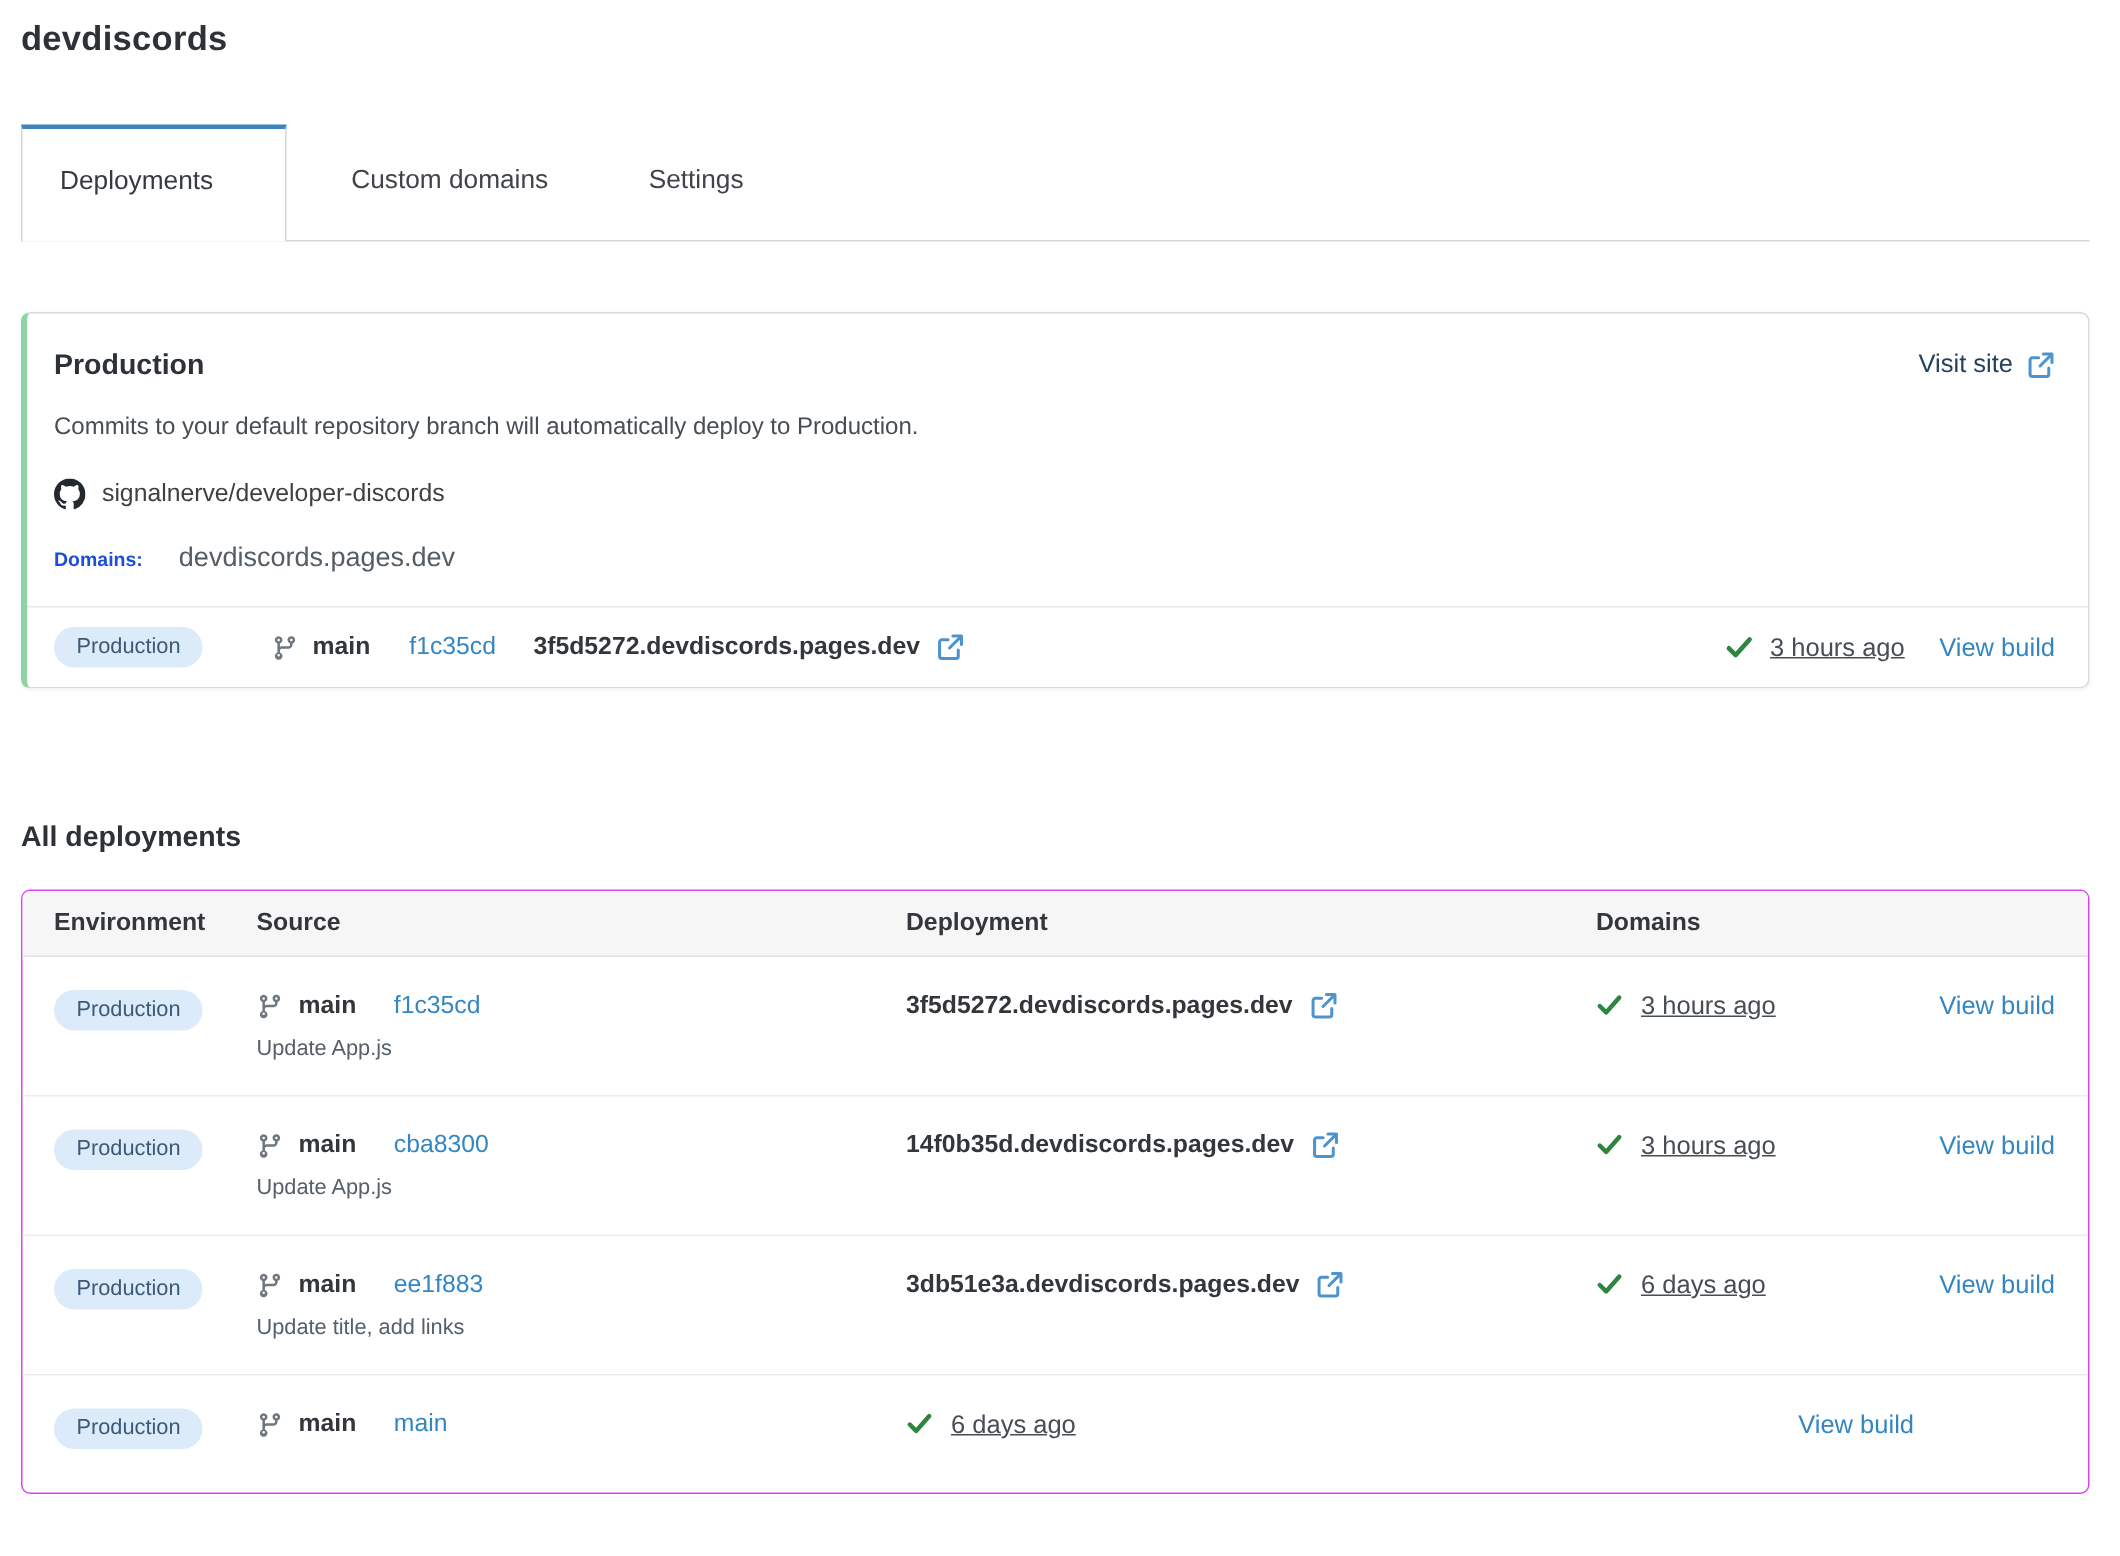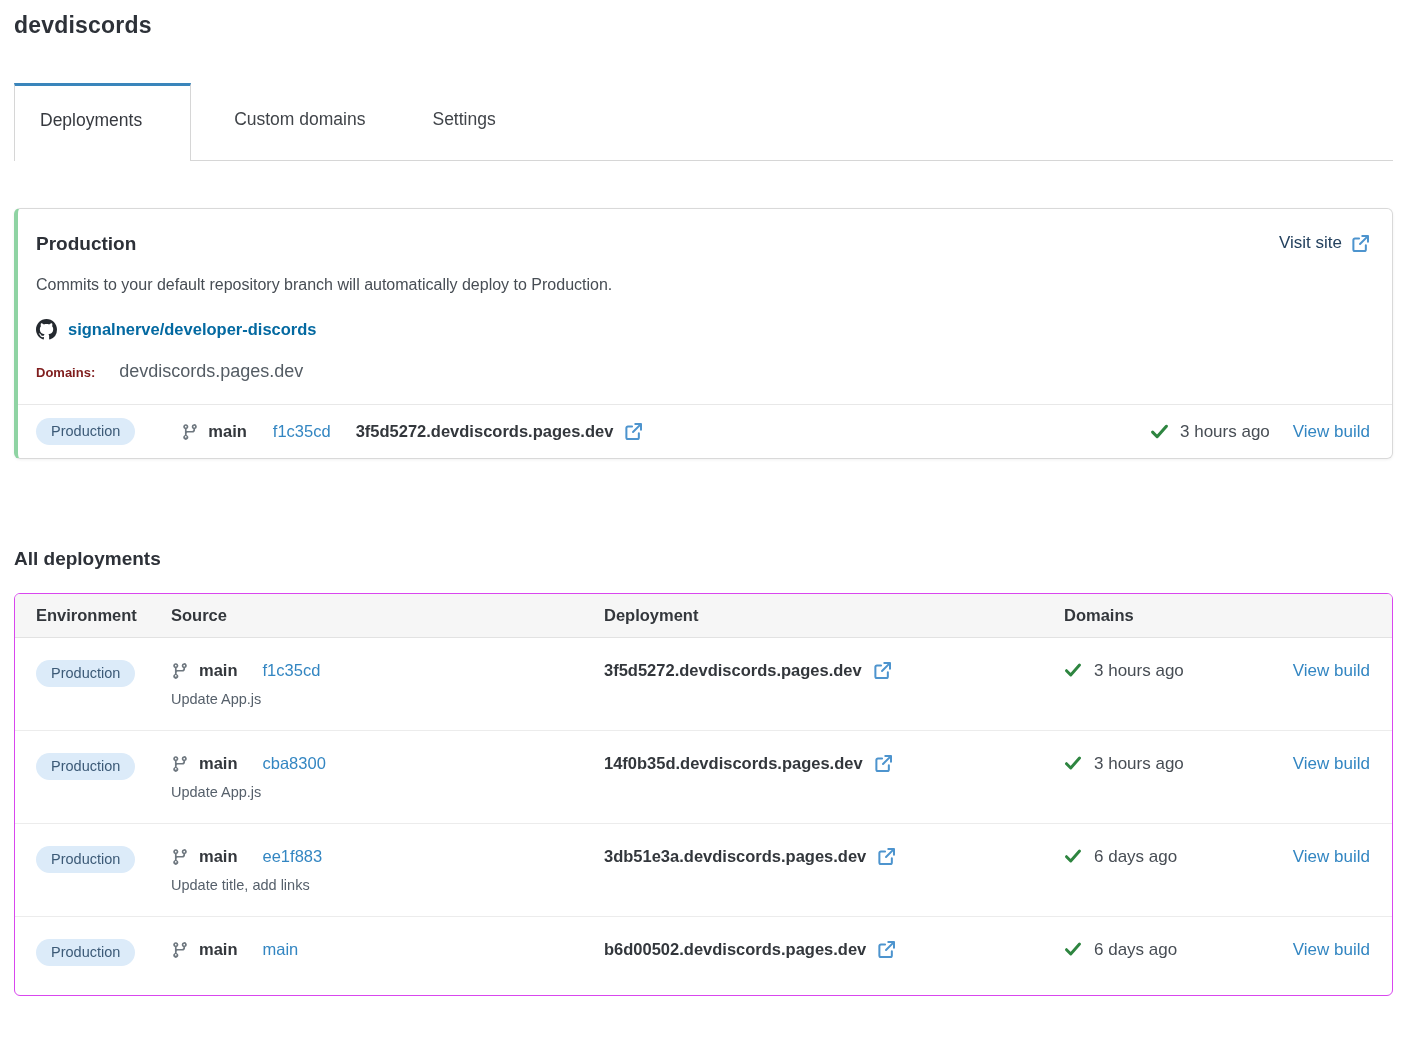--- a/index.html
+++ b/index.html
@@ -67,23 +67,23 @@
     cursor: pointer;
   }
   .prod-card__desc { margin-top: 21px; font-size: 16px; color: #474d54; }
   .repo-row {
     margin-top: 25px;
     display: flex;
     align-items: center;
     gap: 11px;
     cursor: pointer;
   }
-  .repo-row .repo-name { font-size: 16.5px; font-weight: 700; color: #0369a1; }
+  .repo-row .repo-name { font-size: 16.5px; font-weight: 400; color: #404040; }
   .domains-row { margin-top: 21px; display: flex; align-items: baseline; gap: 24px; }
-  .domains-label { font-size: 13px; font-weight: 700; color: #7f1d1d; }
+  .domains-label { font-size: 13px; font-weight: 700; color: #1d4ed8; }
   .domains-value { font-size: 18px; color: #545c64; }
 
   .prod-card__deploy-row {
     margin-top: 22px;
     border-top: 1px solid #e8e8e8;
     padding: 13px 22px 13px 18px;
     display: flex;
     align-items: center;
   }
   .env-badge {
@@ -100,21 +100,21 @@
   .commit-link {
     margin-left: 26px;
     color: #3386c2;
     font-size: 16.5px;
     text-decoration: none;
     cursor: pointer;
   }
   .deploy-url-wrap { margin-left: 25px; display: inline-flex; align-items: flex-end; gap: 11px; font-weight: bold; }
   .deploy-url { font-size: 16.5px; color: #33373c; }
   .row-right { margin-left: auto; display: inline-flex; align-items: center; }
-  .status-time { margin-left: 11px; font-size: 17px; color: #474d54; }
+  .status-time { margin-left: 11px; font-size: 17px; color: #474d54; text-decoration: underline; }
   .view-build {
     margin-left: 23px;
     color: #3386c2;
     font-size: 17px;
     text-decoration: none;
     cursor: pointer;
   }
 
   
   .all-deployments-title {
@@ -396,30 +396,20 @@
         <span class="icon">
           <svg width="18" height="18" viewBox="0 0 16 16">
                   <use href="#svg-git-branch"></use>
                 </svg>
         </span>
         <span class="branch-name">main</span>
         <a class="commit-link">main</a>
       </div>
 
     </div>
-    <div class="cell-deployment">
-      <span class="deploy-url-wrap">
-        <span class="deploy-url">b6d00502.devdiscords.pages.dev</span>
-        <a class="icon">
-          <svg width="19" height="19" viewBox="0 0 16 16">
-                  <use href="#svg-external"></use>
-                </svg>
-        </a>
-      </span>
-    </div>
     <div class="cell-status">
       <span class="icon">
         <svg width="18" height="18" viewBox="0 0 16 16">
                 <use href="#svg-check"></use>
               </svg>
       </span>
       <span class="status-time">6 days ago</span>
     </div>
     <div class="cell-view">
       <a class="view-build">View build</a>

